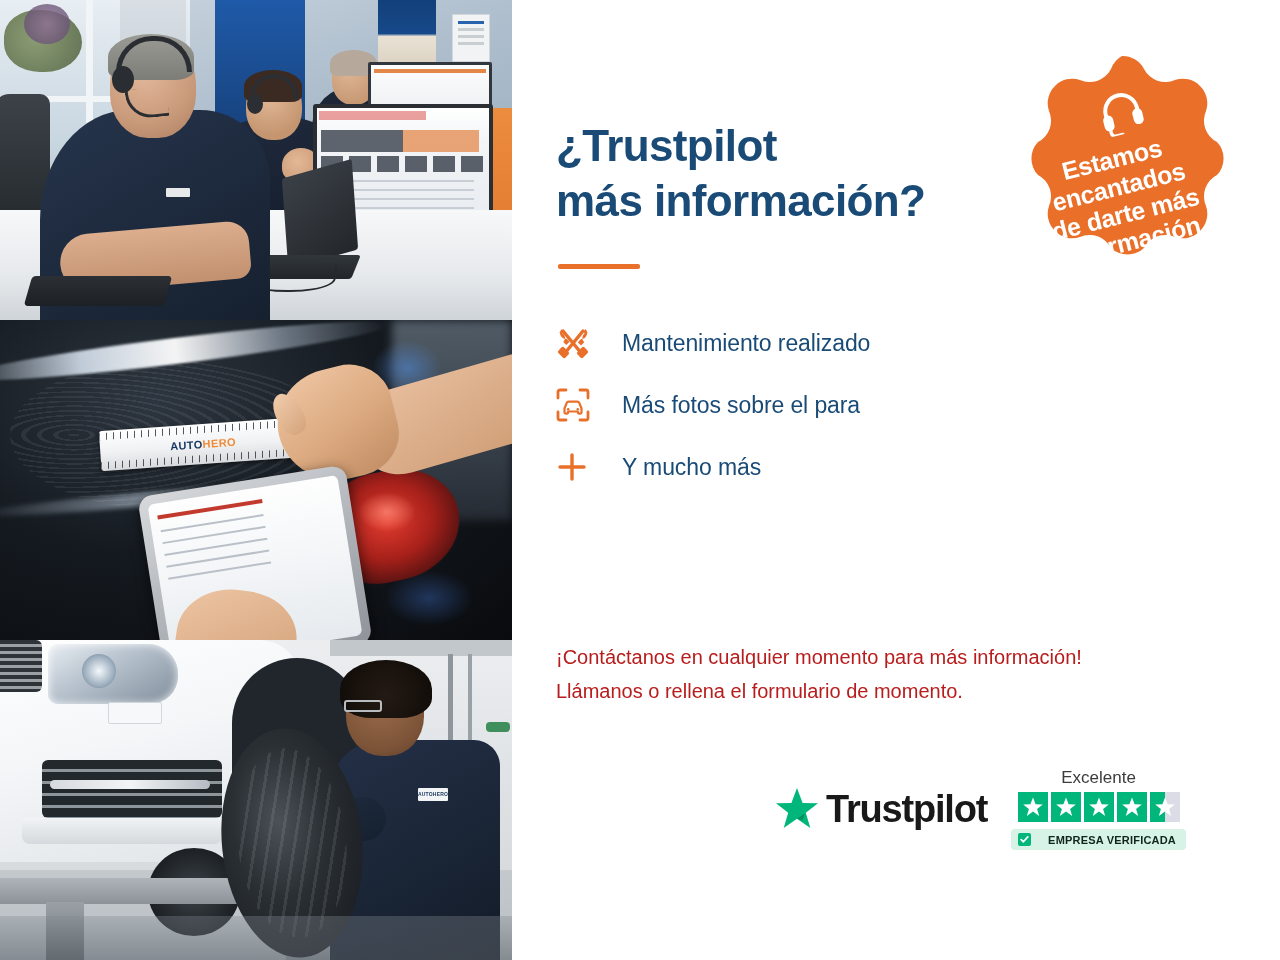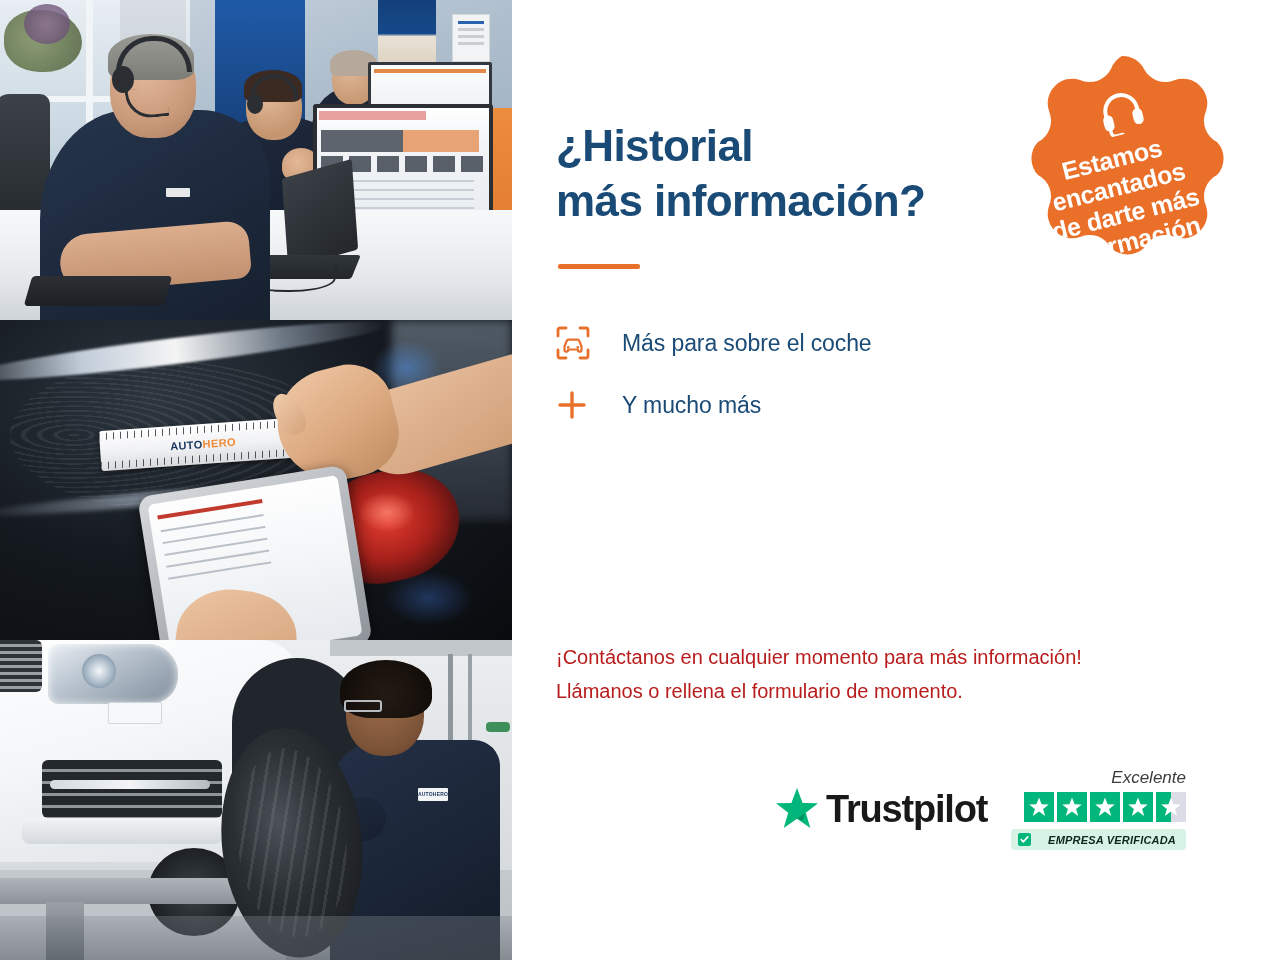--- a/index.html
+++ b/index.html
@@ -606,21 +606,21 @@
     display: flex;
     align-items: center;
     gap: 6px;
   }
   .tp-name {
     font-size: 38px;
     font-weight: 700;
     color: #191919;
     letter-spacing: -1.2px;
   }
-  .tp-right { display: flex; flex-direction: column; align-items: flex-end; font-style: italic; }
+  .tp-right { display: flex; flex-direction: column; align-items: center; }
   .tp-excelente {
     font-size: 17px;
     color: #3c3c3c;
     margin-bottom: 4px;
   }
   .tp-stars { display: flex; gap: 3px; }
   .tp-star {
     width: 30px; height: 30px;
     background: #00b67a;
     display: flex; align-items: center; justify-content: center;
@@ -805,45 +805,60 @@
       <div class="tool"></div>
       <div class="glove"></div>
 
       <div class="tire"></div>
       <div class="shadowground"></div>
     </div>
   </div>
 
   <div class="content">
 
-    <h1 class="headline">¿Historial
+    <h1 class="headline">¿Trustpilot
 más información?</h1>
 
     <div class="rule"></div>
 
     <div class="features">
 
 
+      <div class="feature">
+        <span class="ficon">
+          <svg width="34" height="34" viewBox="0 0 34 34">
+            <g stroke="#e8702a" stroke-width="3.4" fill="none" stroke-linecap="round">
+              <path d="M7 5 L26 28"></path>
+              <path d="M27 5 L9 27"></path>
+            </g>
+            <path d="M5.5 3.2 a5.8 5.8 0 0 0 5.0 9.6 l3.0 3.0 -3.2 3.2 -3.0 -3.0 A5.8 5.8 0 0 0 2.4 6.2 l3.6 1.3 1.4 -1.4 z" fill="#e8702a"></path>
+            <path d="M29.4 3.0 a5.9 5.9 0 0 1 -4.3 10.0 l-3.3 3.3 3.2 3.2 3.3 -3.3 a5.9 5.9 0 0 1 4.1 -10.2 l-3.5 1.4 -1.3 -1.3 z" fill="#e8702a"></path>
+            <rect x="22.5" y="21.5" width="8" height="10" rx="2" transform="rotate(45 26.5 26.5)" fill="#e8702a"></rect>
+            <rect x="3.5" y="21.5" width="8" height="10" rx="2" transform="rotate(-45 7.5 26.5)" fill="#e8702a"></rect>
+          </svg>
+        </span>
+        <span class="flabel">Mantenimiento realizado</span>
+      </div>
 
 
       <div class="feature">
         <span class="ficon">
           <svg width="34" height="34" viewBox="0 0 34 34">
             <g stroke="#e8702a" stroke-width="2.8" fill="none" stroke-linecap="round">
               <path d="M2 10 V4 a2 2 0 0 1 2 -2 h6"></path>
               <path d="M24 2 h6 a2 2 0 0 1 2 2 v6"></path>
               <path d="M32 24 v6 a2 2 0 0 1 -2 2 h-6"></path>
               <path d="M10 32 h-6 a2 2 0 0 1 -2 -2 v-6"></path>
             </g>
             <path d="M8.5 20.5 L10.5 15.3 a2.6 2.6 0 0 1 2.4 -1.7 h8.2 a2.6 2.6 0 0 1 2.4 1.7 l2.0 5.2 v4.1 a1 1 0 0 1 -1 1 h-1.6 a1 1 0 0 1 -1 -1 v-1.1 h-9.8 v1.1 a1 1 0 0 1 -1 1 h-1.6 a1 1 0 0 1 -1 -1 z" fill="none" stroke="#e8702a" stroke-width="2.2" stroke-linejoin="round"></path>
             <circle cx="12.2" cy="21.2" r="1.3" fill="#e8702a"></circle>
             <circle cx="21.8" cy="21.2" r="1.3" fill="#e8702a"></circle>
           </svg>
         </span>
-        <span class="flabel">Más para sobre el coche</span>
+        <span class="flabel">Más fotos sobre el para</span>
       </div>
 
       <div class="feature">
         <span class="ficon">
           <svg width="32" height="32" viewBox="0 0 32 32">
             <g stroke="#e8702a" stroke-width="3.4" stroke-linecap="round">
               <path d="M16 4 V28"></path>
               <path d="M4 16 H28"></path>
             </g>
           </svg>

